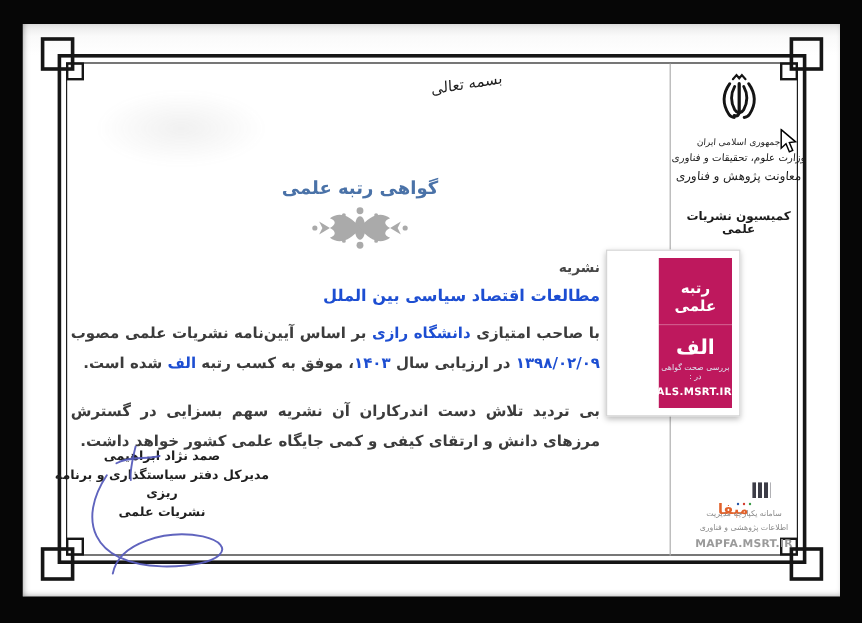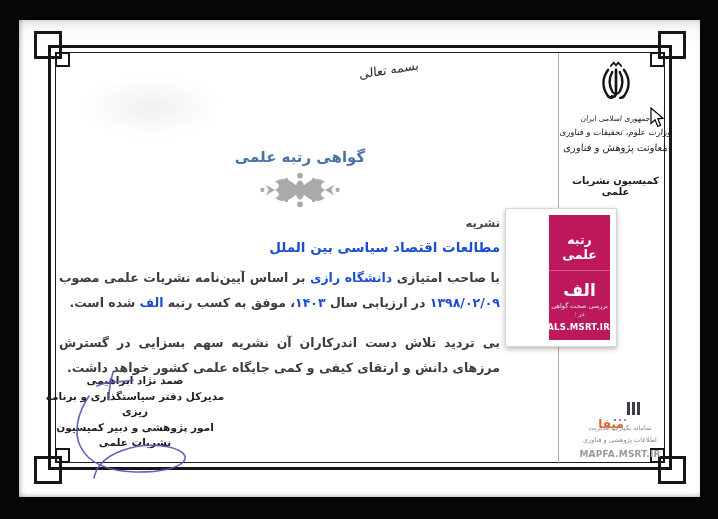--- a/index.html
+++ b/index.html
@@ -162,21 +162,20 @@
       <div class="rank-sep"></div>
       <div class="rank-value">الف</div>
       <div class="rank-verify">بررسی صحت گواهی در :</div>
       <div class="rank-url">JOURNALS.MSRT.IR</div>
     </div>
   </div>
 
   <div class="signature">
     <div>صمد نژاد ابراهیمی</div>
     <div>مدیرکل دفتر سیاستگذاری و برنامه ریزی</div>
-    <div>امور پژوهشی و دبیر کمیسیون</div>
     <div>نشریات علمی</div>
   </div>
   <svg class="sig-scribble" width="180" height="140" viewBox="0 0 180 140">
     <g fill="none" stroke="#575cbb" stroke-width="1.6" opacity="0.95" stroke-linecap="round">
       <path d="M50 34 C60 28 74 31 86 28"></path>
       <path d="M66 20 C64 28 61 40 62 48"></path>
       <path d="M42 44 C18 80 28 118 88 120 C140 121 152 102 122 95 C92 89 52 100 47 126"></path>
     </g>
   </svg>
 

